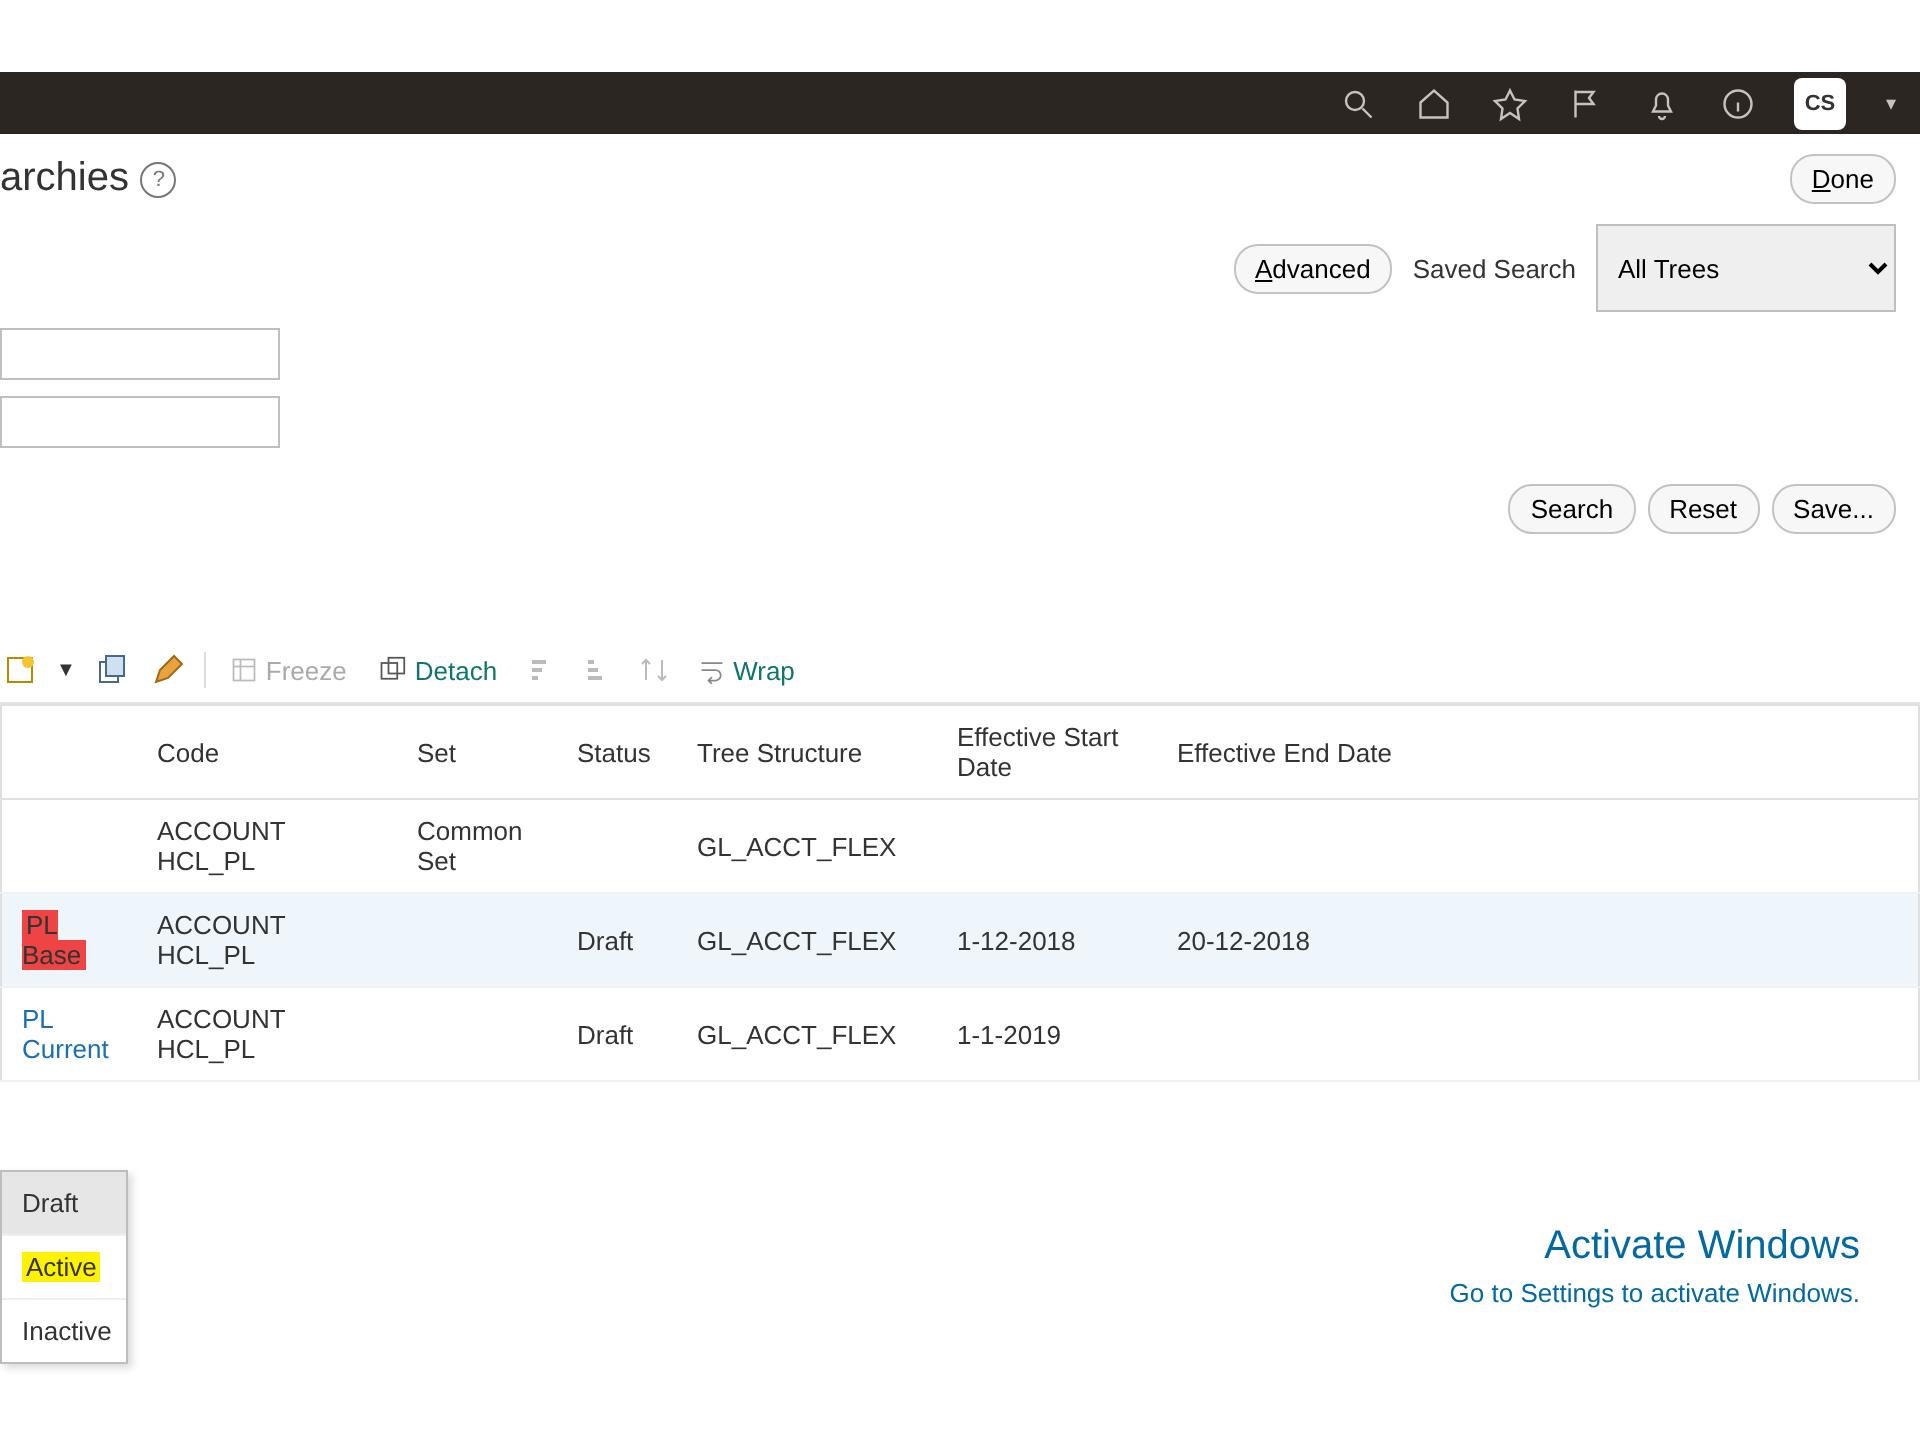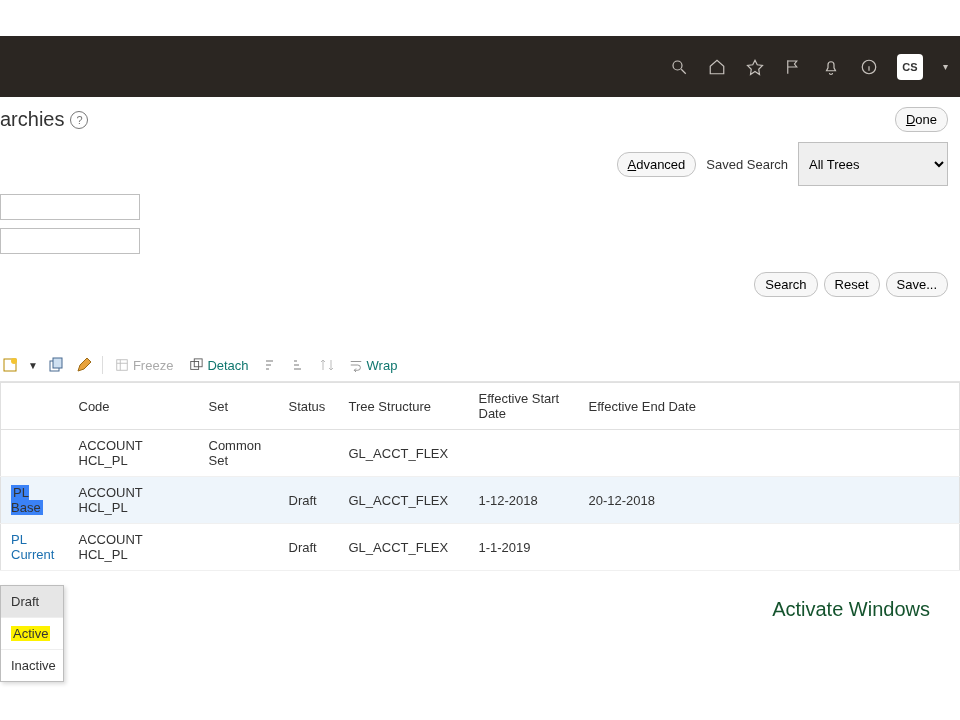--- a/index.html
+++ b/index.html
@@ -10,21 +10,21 @@
     color: #333;
     background: #fff;
     width: 960px;
     height: 720px;
     overflow: hidden;
     position: relative;
   }
   .topspace { height: 36px; background: #fff; }
   .topbar {
     background: #2b2622;
-    height: 61px;
+    height: 31px;
     display: flex;
     align-items: center;
     justify-content: flex-end;
     padding: 0 12px;
     gap: 18px;
   }
   .topbar .ticon {
     width: 20px; height: 20px;
     display: flex; align-items: center; justify-content: center;
     color: #c7c2bd;
@@ -137,21 +137,21 @@
     border-bottom: 1px solid #e0e0e0;
     background: #fff;
   }
   table.data td {
     padding: 8px 10px;
     border-bottom: 1px solid #f0f0f0;
     font-size: 13px;
   }
   table.data tr.sel td { background: #eef5fb; }
   .namecell.link { color: #1a6fb0; cursor: pointer; }
-  .hl { background: #3b82f6; padding: 0 2px; }
+  .hl { background: #ef4444; padding: 0 2px; }
 
   .status-menu {
     position: absolute;
     left: 0;
     top: 585px;
     width: 64px;
     border: 1px solid #bdbdbd;
     box-shadow: 2px 2px 4px rgba(0,0,0,0.15);
     background: #fff;
   }
@@ -161,22 +161,22 @@
     cursor: pointer;
     border-bottom: 1px solid #eee;
   }
   .status-menu .mi:last-child { border-bottom: none; }
   .status-menu .mi.sel { background: #e6e6e6; }
   .status-menu .mi .hl { background: #fef200; }
 
   .watermark {
     position: absolute;
     right: 30px;
-    top: 598px;
-    color: #14532d;
+    top: 612px;
+    color: #0369a1;
     text-align: right;
   }
   .watermark .l1 { font-size: 20px; font-weight: 300; }
   .watermark .l2 { font-size: 13px; margin-top: 4px; }
 </style>
 </head>
 <body>
 
 <div class="topspace"></div>
 
@@ -361,13 +361,14 @@
 </table>
 
 <div class="status-menu">
   <div class="mi sel">Draft</div>
   <div class="mi"><span class="hl">Active</span></div>
   <div class="mi">Inactive</div>
 </div>
 
 <div class="watermark">
   <div class="l1">Activate Windows</div>
+  <div class="l2">Go to Settings to activate Windows.</div>
 </div>
 
 </body></html>

